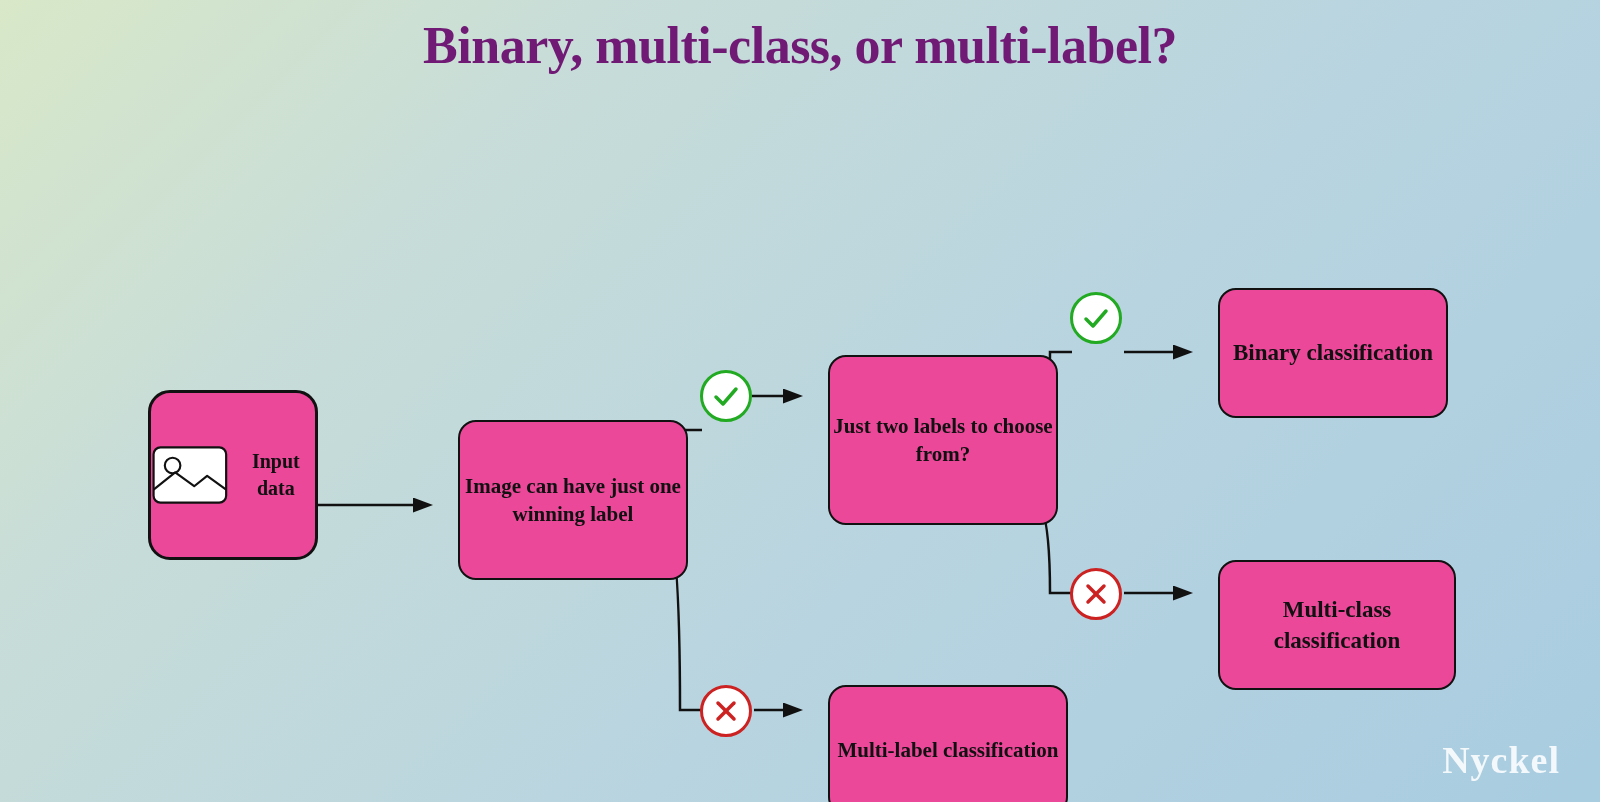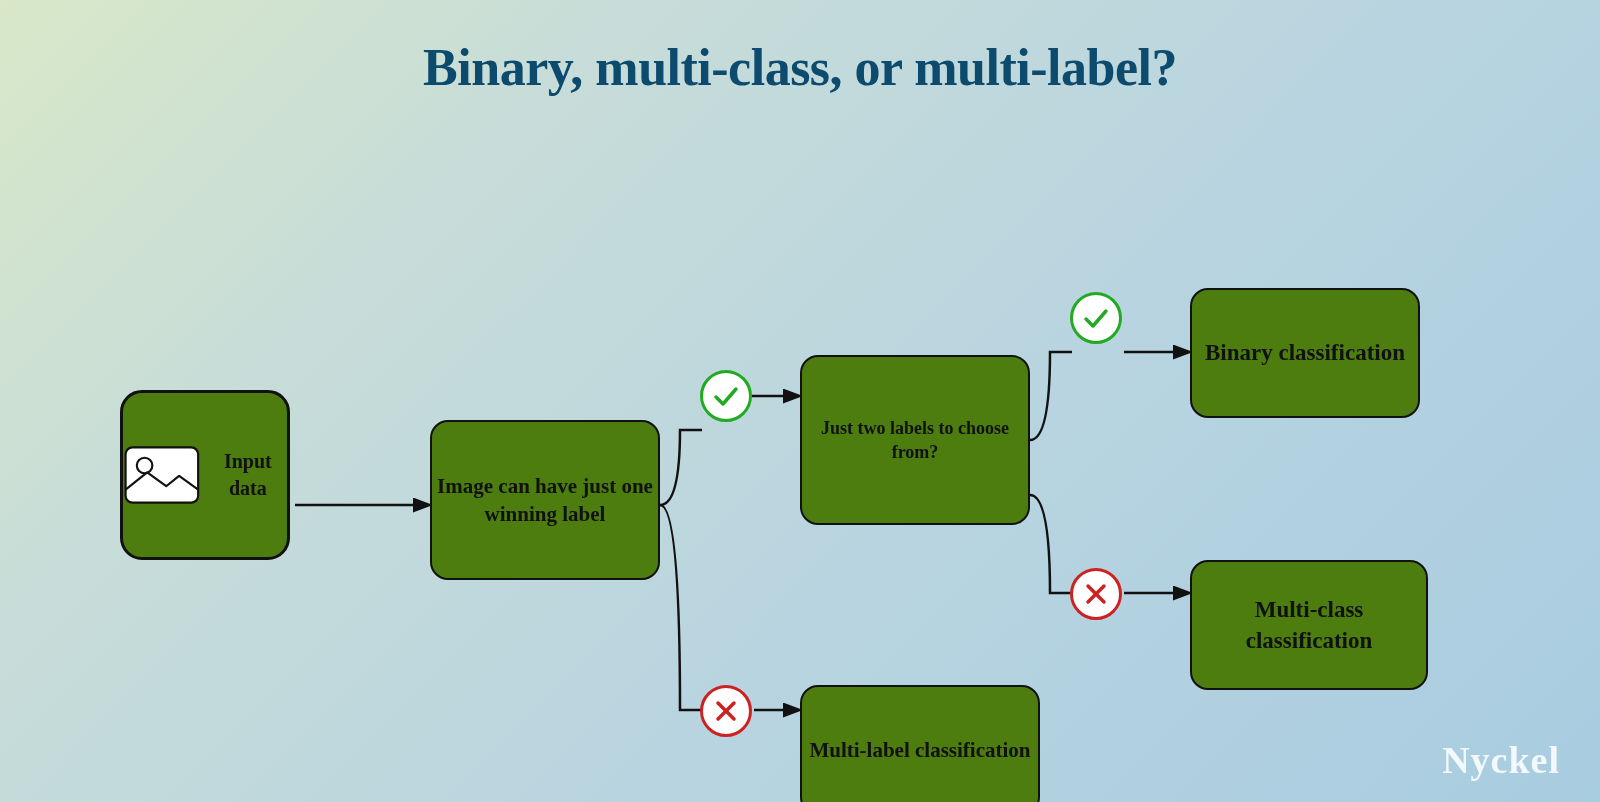--- a/index.html
+++ b/index.html
@@ -10,49 +10,50 @@
       overflow: hidden;
       font-family: 'Comic Sans MS', 'Chalkboard SE', 'Bradley Hand', cursive;
       background: linear-gradient(135deg, #d8e8c8 0%, #c8ddd8 25%, #b8d4e0 60%, #a8cce0 100%);
       position: relative;
     }
 
     .title {
       text-align: center;
       font-size: 52px;
       font-weight: 900;
-      color: #0c4a6e;
-      padding-top: 38px;
+      color: #701a75;
+      padding-top: 16px;
       letter-spacing: -0.5px;
       font-family: 'Comic Sans MS', cursive;
     }
 
     .diagram {
       position: absolute;
       top: 140px;
       left: 60px;
       right: 60px;
       bottom: 40px;
     }
 
     
     .box {
       position: absolute;
-      background: #4d7c0f;
+      background: #ec4899;
       border: 2.5px solid #111;
       border-radius: 18px;
       display: flex;
       align-items: center;
       justify-content: center;
       text-align: center;
       font-size: 20px;
       font-weight: 700;
       font-family: 'Comic Sans MS', cursive;
       line-height: 1.35;
       color: #111;
+      margin-left: 28px;
     }
 
     
     .input-box {
       left: 60px;
       top: 250px;
       width: 170px;
       height: 170px;
       flex-direction: row;
       gap: 8px;
@@ -71,21 +72,21 @@
       width: 230px;
       height: 160px;
       font-size: 21px;
     }
 
     .two-labels-box {
       left: 740px;
       top: 215px;
       width: 230px;
       height: 170px;
-      font-size: 18px;
+      font-size: 21px;
     }
 
     .binary-box {
       left: 1130px;
       top: 148px;
       width: 230px;
       height: 130px;
       font-size: 23px;
     }
 

